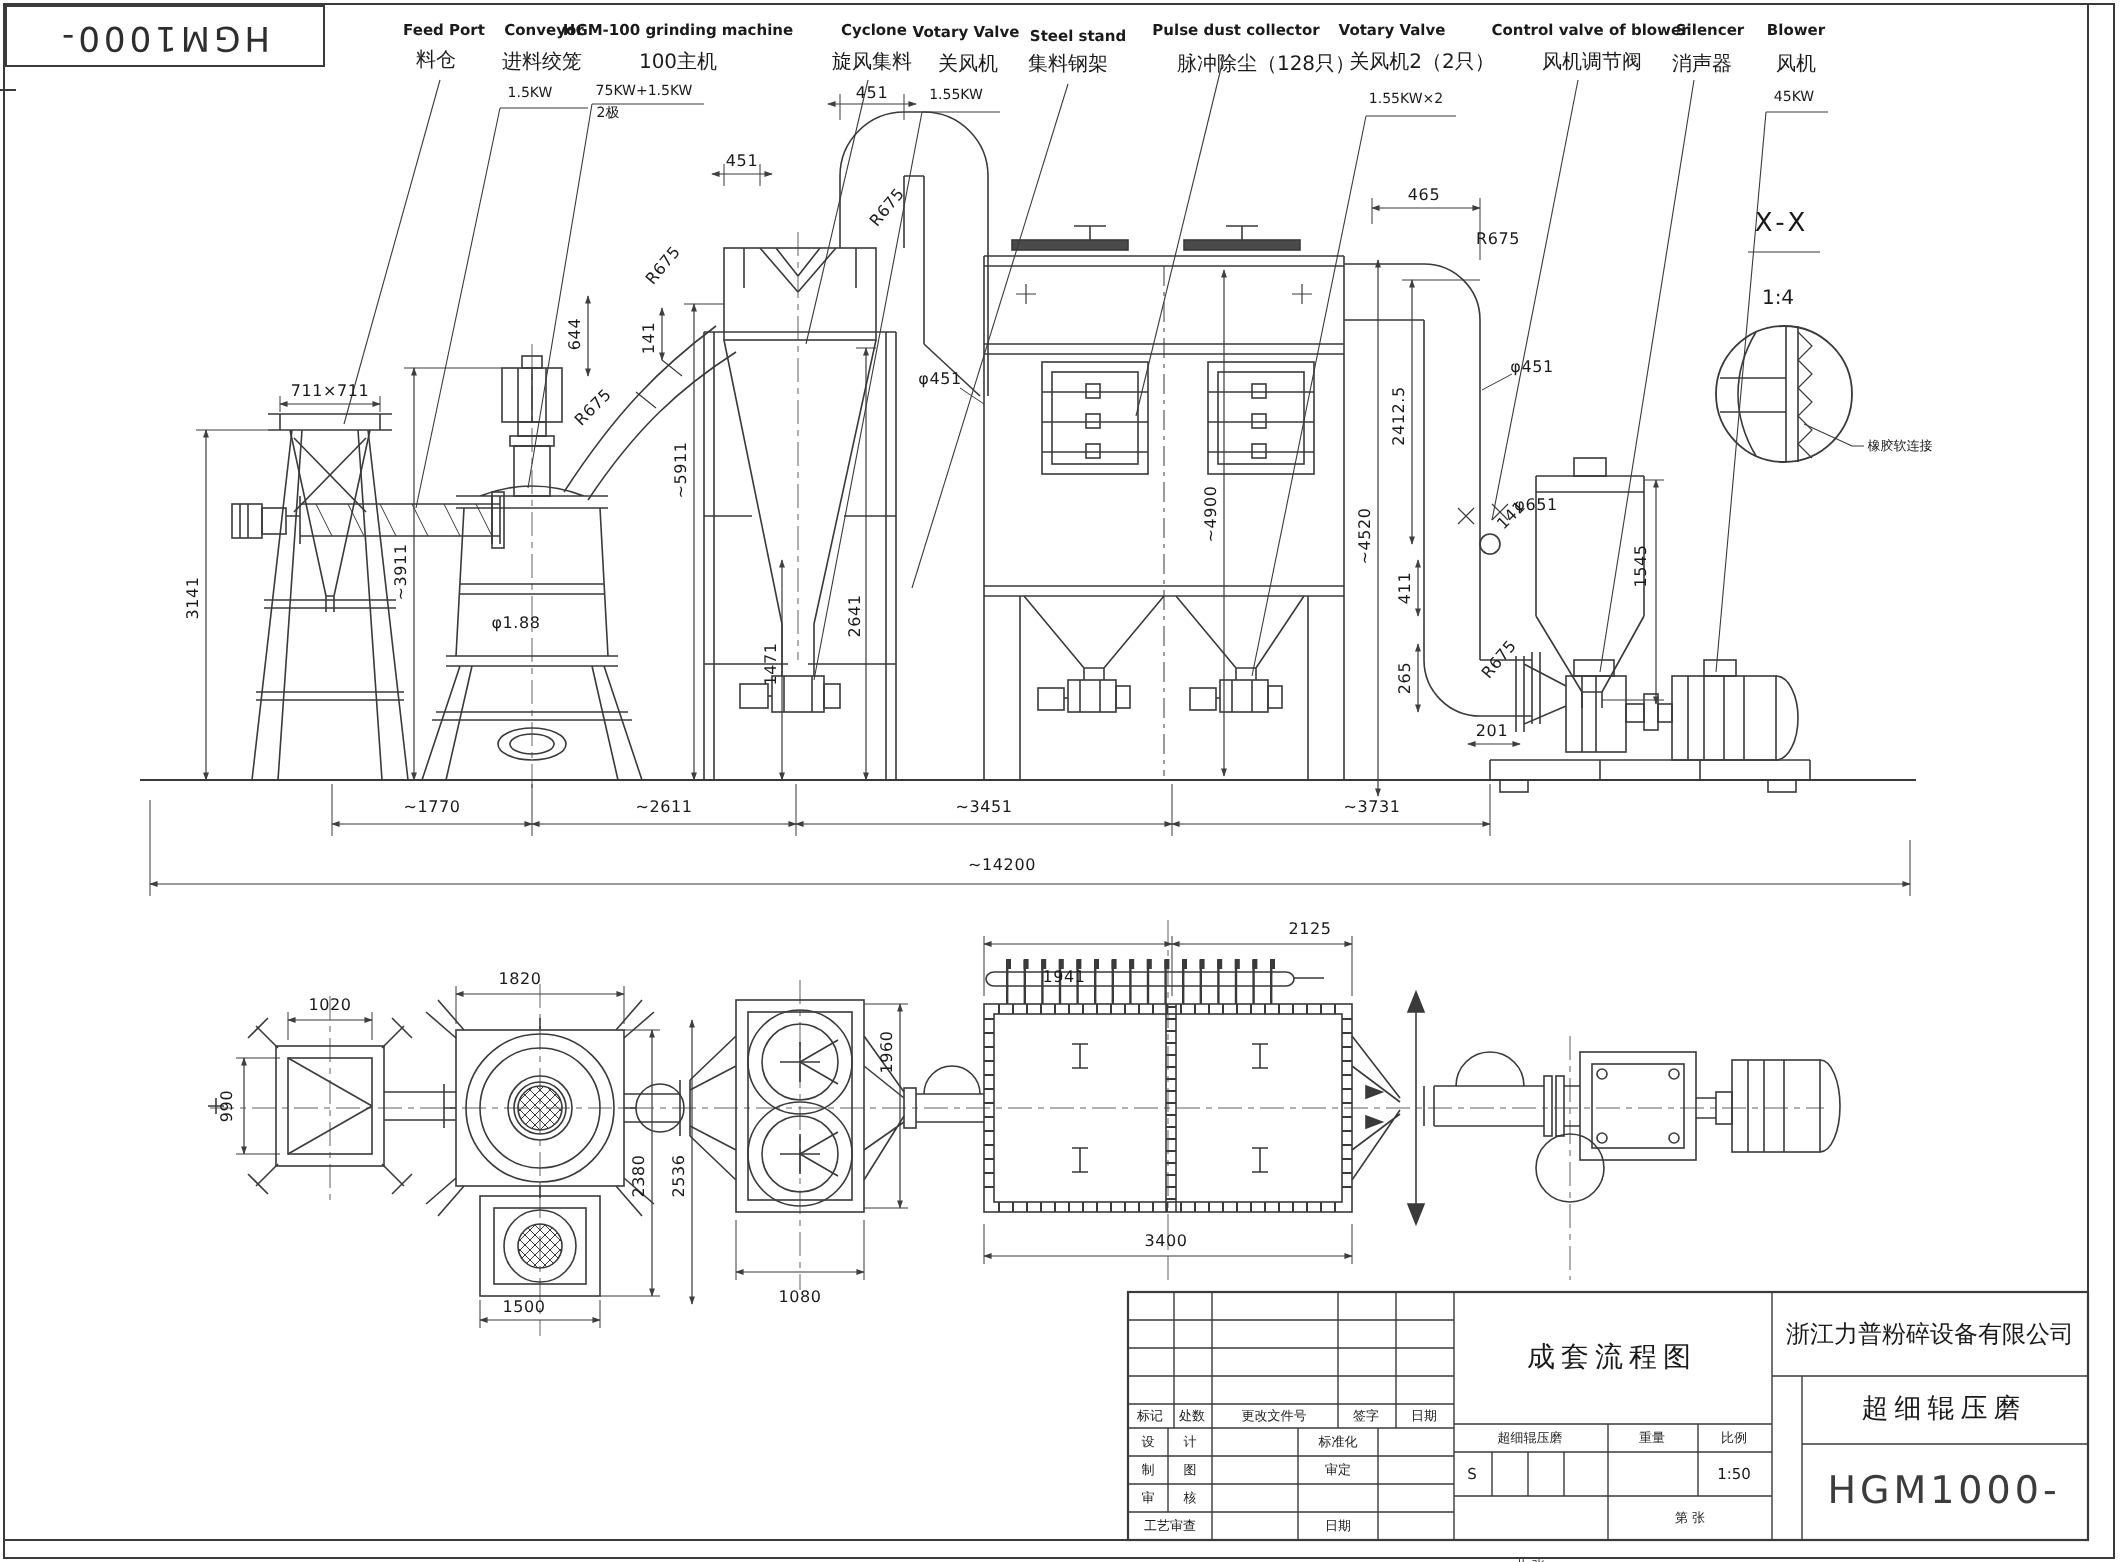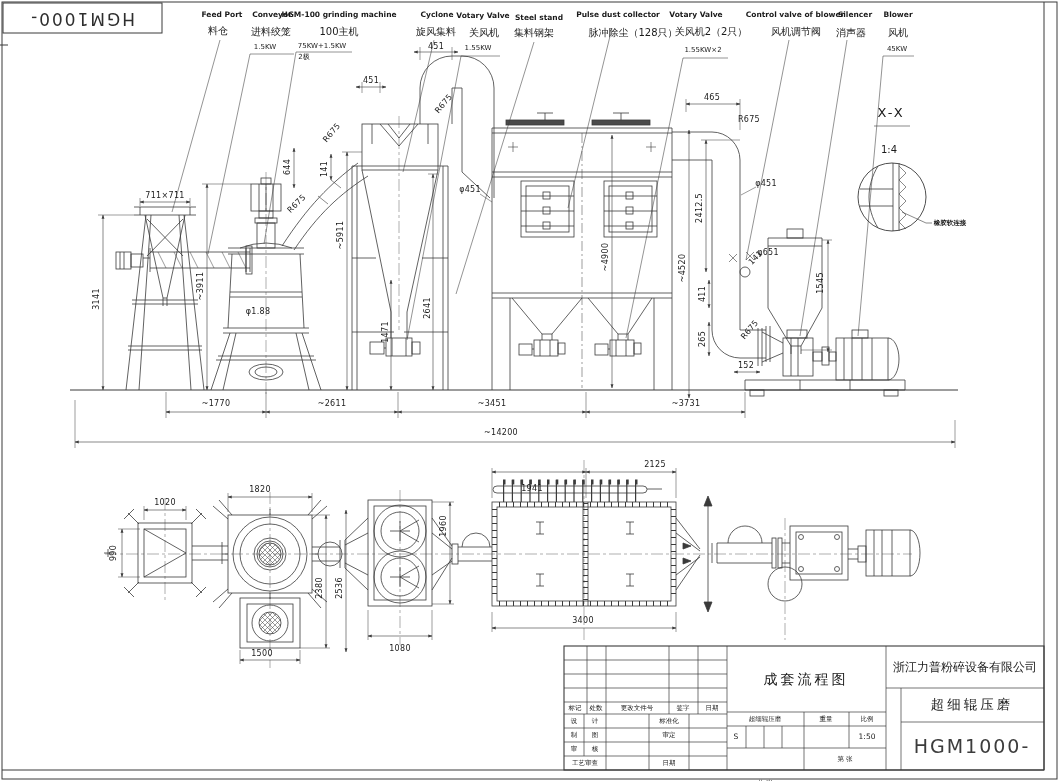--- a/index.html
+++ b/index.html
@@ -8,21 +8,21 @@
   #linework{position:absolute;left:0;top:0;}
   .t{position:absolute;transform:translate(-50%,-50%);white-space:nowrap;line-height:1;color:#1a1a1a;}
   .r{transform:translate(-50%,-50%) rotate(-90deg);}
   .rd{transform:translate(-50%,-50%) rotate(-50deg);}
   .rd2{transform:translate(-50%,-50%) rotate(-45deg);}
   .flip{transform:translate(-50%,-50%) rotate(180deg);}
   .dim{font-size:8px;letter-spacing:0.3px;}
   .en{font-size:7.5px;font-weight:700;}
   .zh{font-size:10px;}
   .pw{font-size:7px;}
-  .note{font-size:6.5px;font-weight:bold;}
+  .note{font-size:6.5px;}
   .xx{font-size:13px;letter-spacing:2px;}
   .xs{font-size:10px;}
   .corner{font-size:17px;letter-spacing:2px;color:#2e2e2e;}
   .tb7{font-size:6.5px;}
   .tb8{font-size:7.5px;}
   .tb11{font-size:14px;letter-spacing:3px;}
   .tb12{font-size:12px;}
   .tb14{font-size:13.5px;letter-spacing:3px;}
   .tb19{font-size:19px;letter-spacing:2px;color:#3c3c3c;}
 </style>
@@ -395,21 +395,21 @@
 <div class="t dim" style="left:258px;top:312px;">φ1.88</div>
 <div class="t dim" style="left:470px;top:190px;">φ451</div>
 <div class="t dim" style="left:766px;top:184px;">φ451</div>
 <div class="t dim" style="left:712px;top:98px;">465</div>
 <div class="t dim r" style="left:700px;top:208px;">2412.5</div>
 <div class="t dim r" style="left:606px;top:257px;">~4900</div>
 <div class="t dim r" style="left:683px;top:268px;">~4520</div>
 <div class="t dim r" style="left:703px;top:294px;">411</div>
 <div class="t dim r" style="left:703px;top:339px;">265</div>
 <div class="t dim rd2" style="left:756px;top:258px;">141</div>
-<div class="t dim" style="left:746px;top:366px;">152</div>
+<div class="t dim" style="left:746px;top:366px;">201</div>
 <div class="t dim" style="left:768px;top:253px;">φ651</div>
 <div class="t dim r" style="left:821px;top:283px;">1545</div>
 <div class="t dim" style="left:216px;top:404px;">~1770</div>
 <div class="t dim" style="left:332px;top:404px;">~2611</div>
 <div class="t dim" style="left:492px;top:404px;">~3451</div>
 <div class="t dim" style="left:686px;top:404px;">~3731</div>
 <div class="t dim" style="left:501px;top:433px;">~14200</div>
 
 <div class="t dim" style="left:165px;top:503px;">1020</div>
 <div class="t dim r" style="left:114px;top:553px;">990</div>

